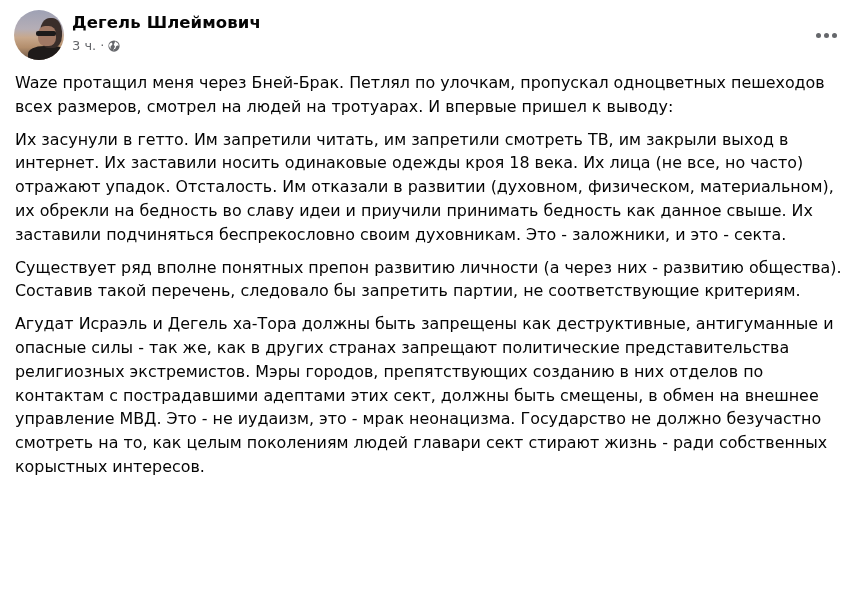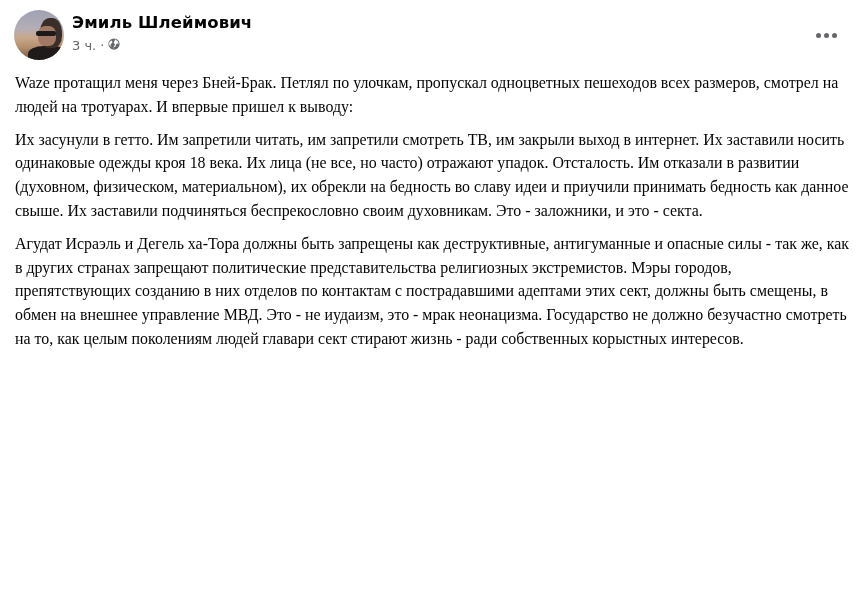--- a/index.html
+++ b/index.html
@@ -86,20 +86,21 @@
       color: #050505;
       white-space: nowrap;
       cursor: pointer;
       letter-spacing: 0.1px;
     }
     .meta {
       position: absolute;
       left: 58px;
       top: 28px;
       display: flex;
+      align-items: center;
       font-size: 13px;
       color: #65676b;
       white-space: nowrap;
     }
     .meta .time { cursor: pointer; }
     .meta .dot { margin: 0 4px 0 4px; }
     .globe {
       width: 12px;
       height: 12px;
       display: inline-block;
@@ -124,40 +125,39 @@
       background: #65676b;
     }
     .post-body {
       position: absolute;
       left: 15px;
       top: 71px;
       width: 835px;
       font-size: 15.9px;
       line-height: 23.8px;
       color: #050505;
-      font-family: Liberation Serif, serif;
     }
     .post-body p {
       margin: 0 0 9px 0;
     }
   </style>
 </head>
 <body>
 
 <div class="post">
 
   <div class="post-header">
     <div class="avatar">
       <div class="body"></div>
       <div class="head"></div>
       <div class="face"></div>
       <div class="glasses"></div>
     </div>
 
-    <div class="author-name">Эмиль Шлеймович</div>
+    <div class="author-name">Дегель Шлеймович</div>
 
     <div class="meta">
       <span class="time">3 ч.</span>
       <span class="dot">·</span>
       <span class="globe">
         <svg width="12" height="12" viewBox="0 0 16 16">
           <circle cx="8" cy="8" r="7.5" fill="#65676b"></circle>
           <path d="M4.2 3.2 C5.8 4 6.2 5.2 5.6 6.4 C5 7.6 3.6 7.8 3.4 9.2 C3.2 10.4 4.4 11 4.8 12.4 C3 11.4 1.6 9.8 1.4 7.8 C1.3 5.8 2.4 4.2 4.2 3.2 Z" fill="#ffffff"></path>
           <path d="M9.6 1.8 C10.2 3 11.4 3.2 12.4 3.8 C13.8 5 14.2 6.6 14 8 C13 7.2 11.8 7.4 11 8.2 C10.2 9 10.6 10.4 9.8 11.4 C9 12.4 8 12 7.8 13.2 C7.8 14 8.2 14.4 8.6 14.6 L8 14.6 C7.4 13.8 7.2 12.6 7.8 11.6 C8.4 10.6 9.4 10 9.2 8.8 C9 7.6 7.8 7.2 7.8 6 C7.8 4.8 9 4.2 9 3.2 C9 2.6 9.2 2.2 9.6 1.8 Z" fill="#ffffff"></path>
         </svg>
@@ -167,16 +167,17 @@
     <div class="more-button">
       <span class="d"></span>
       <span class="d"></span>
       <span class="d"></span>
     </div>
   </div>
 
   <div class="post-body">
     <p>Waze протащил меня через Бней-Брак. Петлял по улочкам, пропускал одноцветных пешеходов всех размеров, смотрел на людей на тротуарах. И впервые пришел к выводу:</p>
     <p>Их засунули в гетто. Им запретили читать, им запретили смотреть ТВ, им закрыли выход в интернет. Их заставили носить одинаковые одежды кроя 18 века. Их лица (не все, но часто) отражают упадок. Отсталость. Им отказали в развитии (духовном, физическом, материальном), их обрекли на бедность во славу идеи и приучили принимать бедность как данное свыше. Их заставили подчиняться беспрекословно своим духовникам. Это - заложники, и это - секта.</p>
+    <p>Существует ряд вполне понятных препон развитию личности (а через них - развитию общества). Составив такой перечень, следовало бы запретить партии, не соответствующие критериям.</p>
     <p>Агудат Исраэль и Дегель ха-Тора должны быть запрещены как деструктивные, антигуманные и опасные силы - так же, как в других странах запрещают политические представительства религиозных экстремистов. Мэры городов, препятствующих созданию в них отделов по контактам с пострадавшими адептами этих сект, должны быть смещены, в обмен на внешнее управление МВД. Это - не иудаизм, это - мрак неонацизма. Государство не должно безучастно смотреть на то, как целым поколениям людей главари сект стирают жизнь - ради собственных корыстных интересов.</p>
   </div>
 
 </div>
 
 </body></html>

